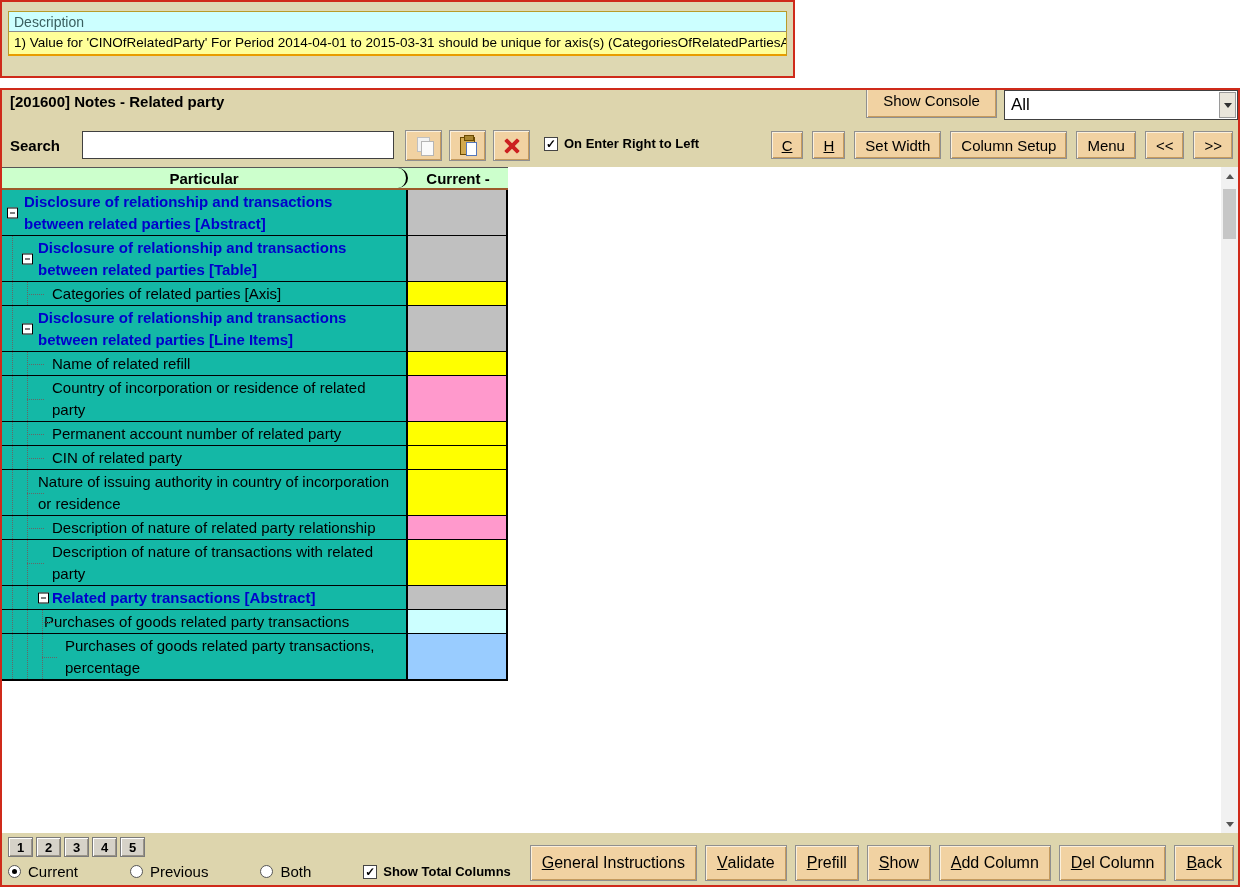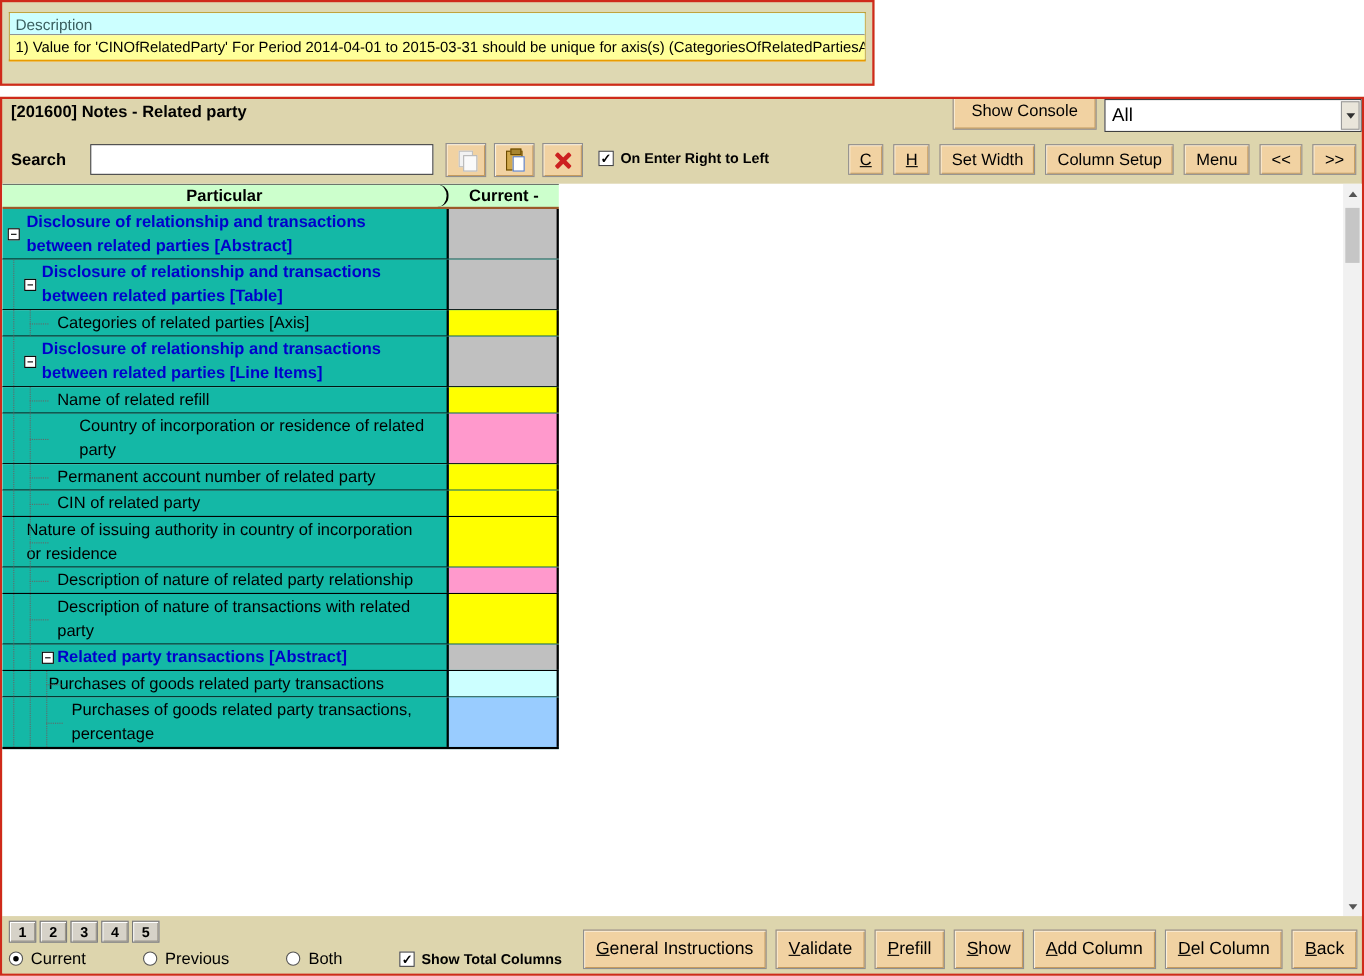--- a/index.html
+++ b/index.html
@@ -232,21 +232,21 @@
     <div class="cell-part">
       <span class="row-text" style="padding-left: 50px;">Name of related refill</span>
     <span class="guide" style="left: 10px;"></span>
               <span class="guide" style="left: 25px;"></span>
               <span class="connector" style="left: 25px; width: 17px;"></span>
             </div>
     <div class="cell-val" style="background: rgb(255, 255, 0);"></div>
   </div>
           <div class="row">
     <div class="cell-part">
-      <span class="row-text" style="padding-left: 70px;">Country of incorporation or residence of related party</span>
+      <span class="row-text" style="padding-left: 50px;">Country of incorporation or residence of related party</span>
     <span class="guide" style="left: 10px;"></span>
               <span class="guide" style="left: 25px;"></span>
               <span class="connector" style="left: 25px; width: 17px;"></span>
             </div>
     <div class="cell-val" style="background: rgb(255, 153, 204);"></div>
   </div>
           <div class="row">
     <div class="cell-part">
       <span class="row-text" style="padding-left: 50px;">Permanent account number of related party</span>
     <span class="guide" style="left: 10px;"></span>
@@ -259,21 +259,21 @@
     <div class="cell-part">
       <span class="row-text" style="padding-left: 50px;">CIN of related party</span>
     <span class="guide" style="left: 10px;"></span>
               <span class="guide" style="left: 25px;"></span>
               <span class="connector" style="left: 25px; width: 17px;"></span>
             </div>
     <div class="cell-val" style="background: rgb(255, 255, 0);"></div>
   </div>
           <div class="row">
     <div class="cell-part">
-      <span class="row-text" style="padding-left: 22px;">Nature of issuing authority in country of incorporation or residence</span>
+      <span class="row-text" style="padding-left: 36px;">Nature of issuing authority in country of incorporation or residence</span>
     <span class="guide" style="left: 10px;"></span>
               <span class="guide" style="left: 25px;"></span>
               <span class="connector" style="left: 25px; width: 17px;"></span>
             </div>
     <div class="cell-val" style="background: rgb(255, 255, 0);"></div>
   </div>
           <div class="row">
     <div class="cell-part">
       <span class="row-text" style="padding-left: 50px;">Description of nature of related party relationship</span>
     <span class="guide" style="left: 10px;"></span>

